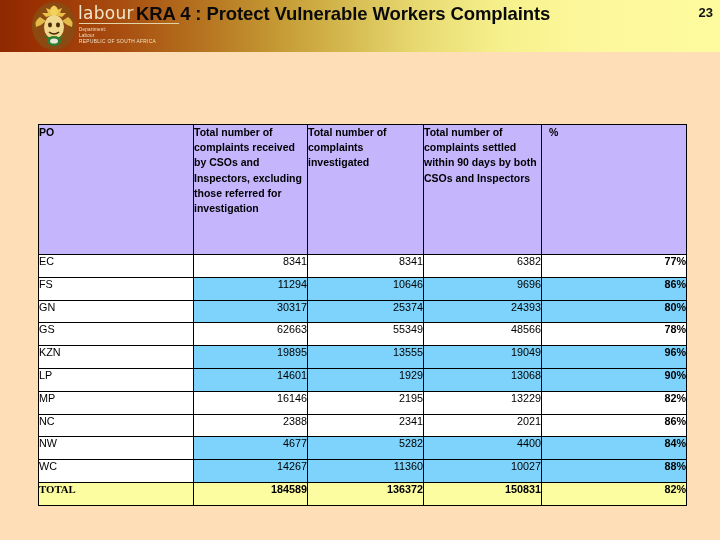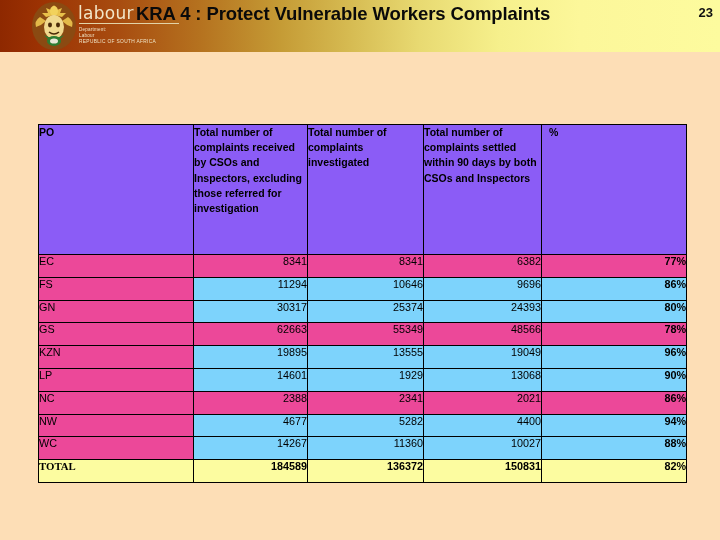--- a/index.html
+++ b/index.html
@@ -121,38 +121,38 @@
     font-family: "Liberation Sans", sans-serif;
   }
   
   col.c0 { width: 155px; }
   col.c1 { width: 114px; }
   col.c2 { width: 116px; }
   col.c3 { width: 118px; }
   col.c4 { width: 145px; }
 
   thead th {
-    background: #8b5cf6;
+    background: #c4b5fd;
     height: 130px;
     font-size: 10.5px;
     font-weight: bold;
     color: #000;
     text-align: left;
     vertical-align: top;
     line-height: 15.2px;
     padding: 8px 0 0 6px;
     box-sizing: border-box;
   }
   thead th.pad-r { padding-left: 7px; }
 
   tbody td {
     height: 22.8px;
     font-size: 10.8px;
     color: #000;
-    background: #ec4899;
+    background: #ffffff;
     box-sizing: border-box;
   }
   td.label {
     padding-left: 6px;
     text-align: left;
     vertical-align: middle;
   }
   td.num {
     padding-right: 7px;
     text-align: right;
@@ -254,32 +254,39 @@
           <td class="pct">96%</td>
         </tr>
         <tr class="shade">
           <td class="label">LP</td>
           <td class="num">14601</td>
           <td class="num">1929</td>
           <td class="num">13068</td>
           <td class="pct">90%</td>
         </tr>
         <tr>
+          <td class="label">MP</td>
+          <td class="num">16146</td>
+          <td class="num">2195</td>
+          <td class="num">13229</td>
+          <td class="pct">82%</td>
+        </tr>
+        <tr>
           <td class="label">NC</td>
           <td class="num">2388</td>
           <td class="num">2341</td>
           <td class="num">2021</td>
           <td class="pct">86%</td>
         </tr>
         <tr class="shade">
           <td class="label">NW</td>
           <td class="num">4677</td>
           <td class="num">5282</td>
           <td class="num">4400</td>
-          <td class="pct">94%</td>
+          <td class="pct">84%</td>
         </tr>
         <tr class="shade">
           <td class="label">WC</td>
           <td class="num">14267</td>
           <td class="num">11360</td>
           <td class="num">10027</td>
           <td class="pct">88%</td>
         </tr>
         <tr class="total">
           <td class="label">TOTAL</td>

